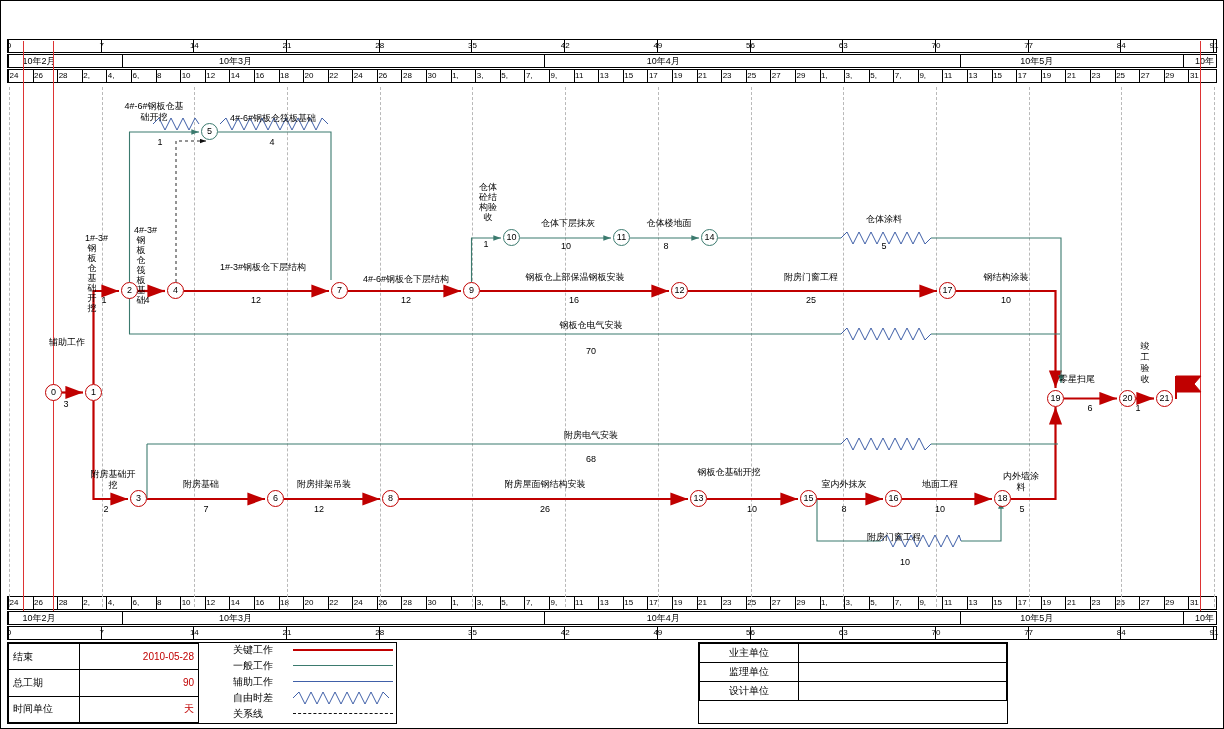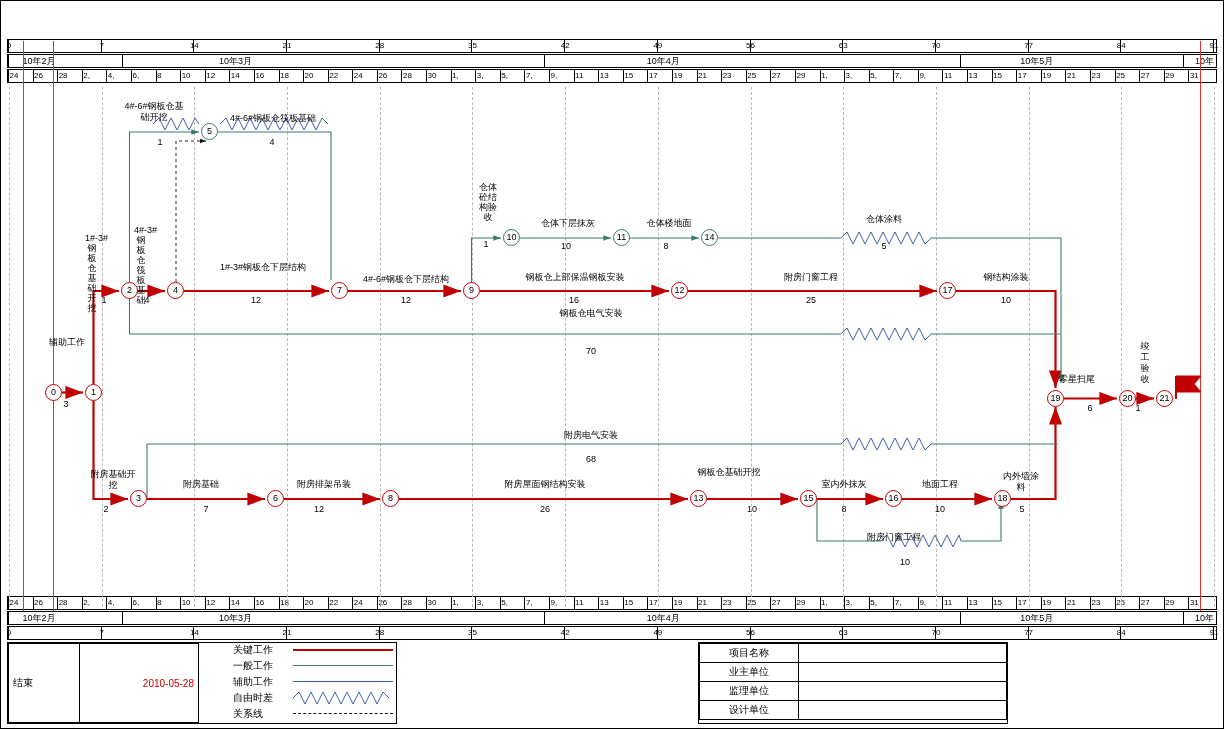--- a/index.html
+++ b/index.html
@@ -516,21 +516,21 @@
 
   <div class="lbl c" style="left:486px;top:270px;width:176px;">钢板仓上部保温钢板安装</div>
   <div class="dur" style="left:566px;top:294px;width:14px;">16</div>
 
   <div class="lbl c" style="left:730px;top:270px;width:160px;">附房门窗工程</div>
   <div class="dur" style="left:803px;top:294px;width:14px;">25</div>
 
   <div class="lbl c" style="left:950px;top:270px;width:110px;">钢结构涂装</div>
   <div class="dur" style="left:998px;top:294px;width:14px;">10</div>
 
-  <div class="lbl c" style="left:500px;top:306px;width:180px;">钢板仓电气安装</div>
+  <div class="lbl c" style="left:500px;top:318px;width:180px;">钢板仓电气安装</div>
   <div class="dur" style="left:583px;top:345px;width:14px;">70</div>
 
   <div class="lbl c" style="left:500px;top:428px;width:180px;">附房电气安装</div>
   <div class="dur" style="left:583px;top:453px;width:14px;">68</div>
 
   <div class="lbl c" style="left:88px;top:468px;width:48px;line-height:11px;white-space:normal;">附房基础开挖</div>
   <div class="dur" style="left:98px;top:503px;width:14px;">2</div>
 
   <div class="lbl c" style="left:160px;top:477px;width:80px;">附房基础</div>
   <div class="dur" style="left:198px;top:503px;width:14px;">7</div>
@@ -563,20 +563,30 @@
   <div class="dur" style="left:1130px;top:402px;width:14px;">1</div>
 
   <div class="abs legend-box">
     <table>
       <tbody id="legend-rows">
           <tr>
             <td class="lg-k">结束</td>
             <td class="lg-v">2010-05-28</td>
             <td style="border: none;"></td>
           </tr>
+          <tr>
+            <td class="lg-k">总工期</td>
+            <td class="lg-v">90</td>
+            <td style="border: none;"></td>
+          </tr>
+          <tr>
+            <td class="lg-k">时间单位</td>
+            <td class="lg-v">天</td>
+            <td style="border: none;"></td>
+          </tr>
         </tbody>
     </table>
   </div>
 
   <div class="abs legend2">
     <div class="lg2row" style="top:0;">
       <span class="lg2lab">关键工作</span>
       <span class="lg2art" style="background:#c00000;height:2.4px;"></span>
     </div>
     <div class="lg2row" style="top:16px;">
@@ -595,24 +605,20 @@
     </div>
     <div class="lg2row" style="top:64px;">
       <span class="lg2lab">关系线</span>
       <span class="lg2art" style="border-top:1px dashed #111;height:0;"></span>
     </div>
   </div>
 
   <div class="abs tbl-right">
     <table>
         <tbody id="info-rows">
-          <tr>
-            <td class="tr-k">项目名称</td>
-            <td></td>
-          </tr>
           <tr>
             <td class="tr-k">业主单位</td>
             <td></td>
           </tr>
           <tr>
             <td class="tr-k">监理单位</td>
             <td></td>
           </tr>
           <tr>
             <td class="tr-k">设计单位</td>

